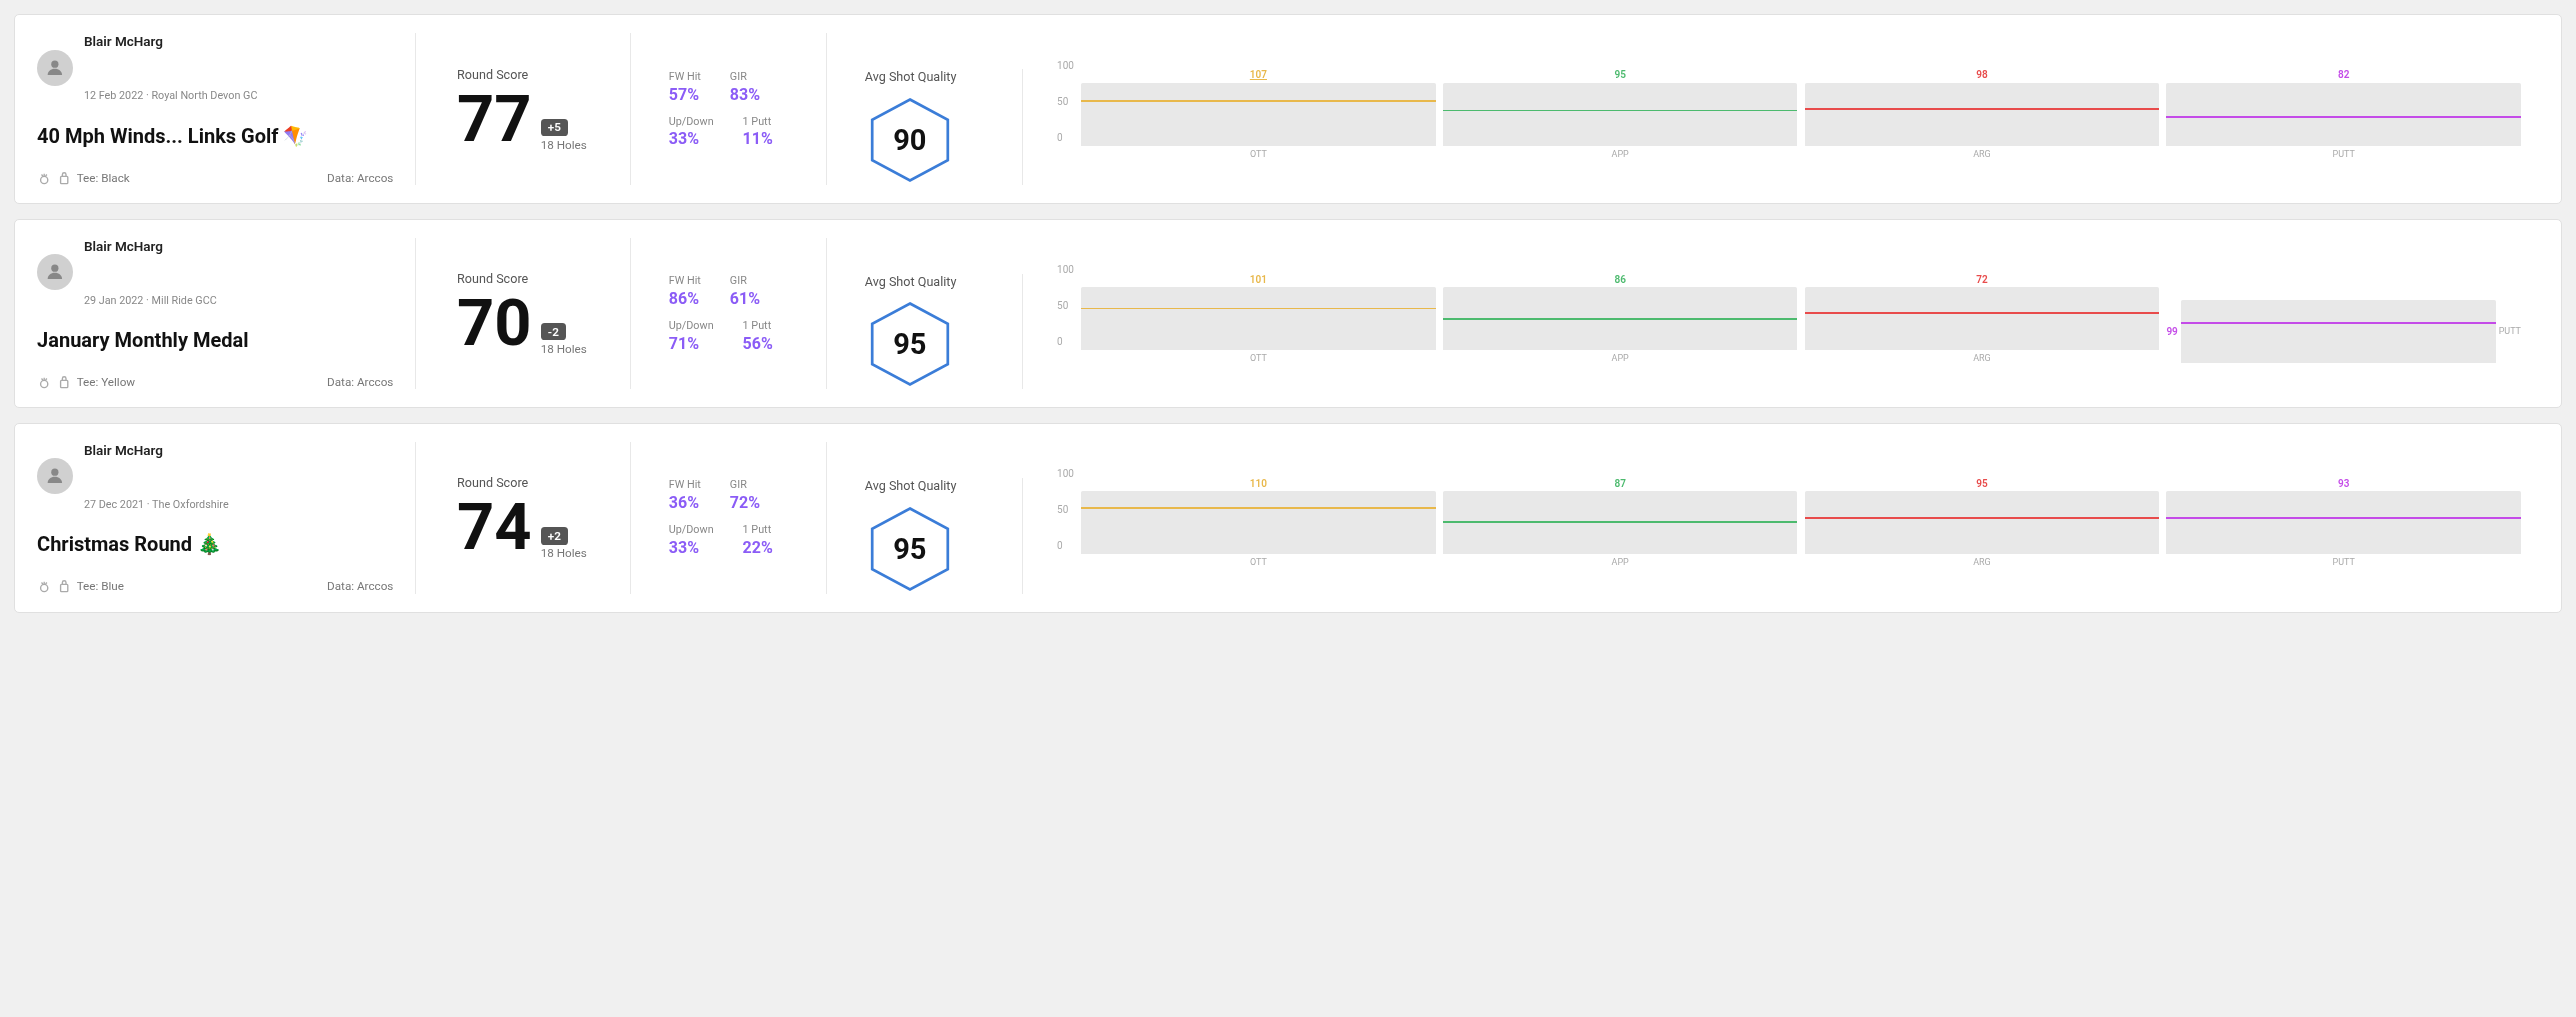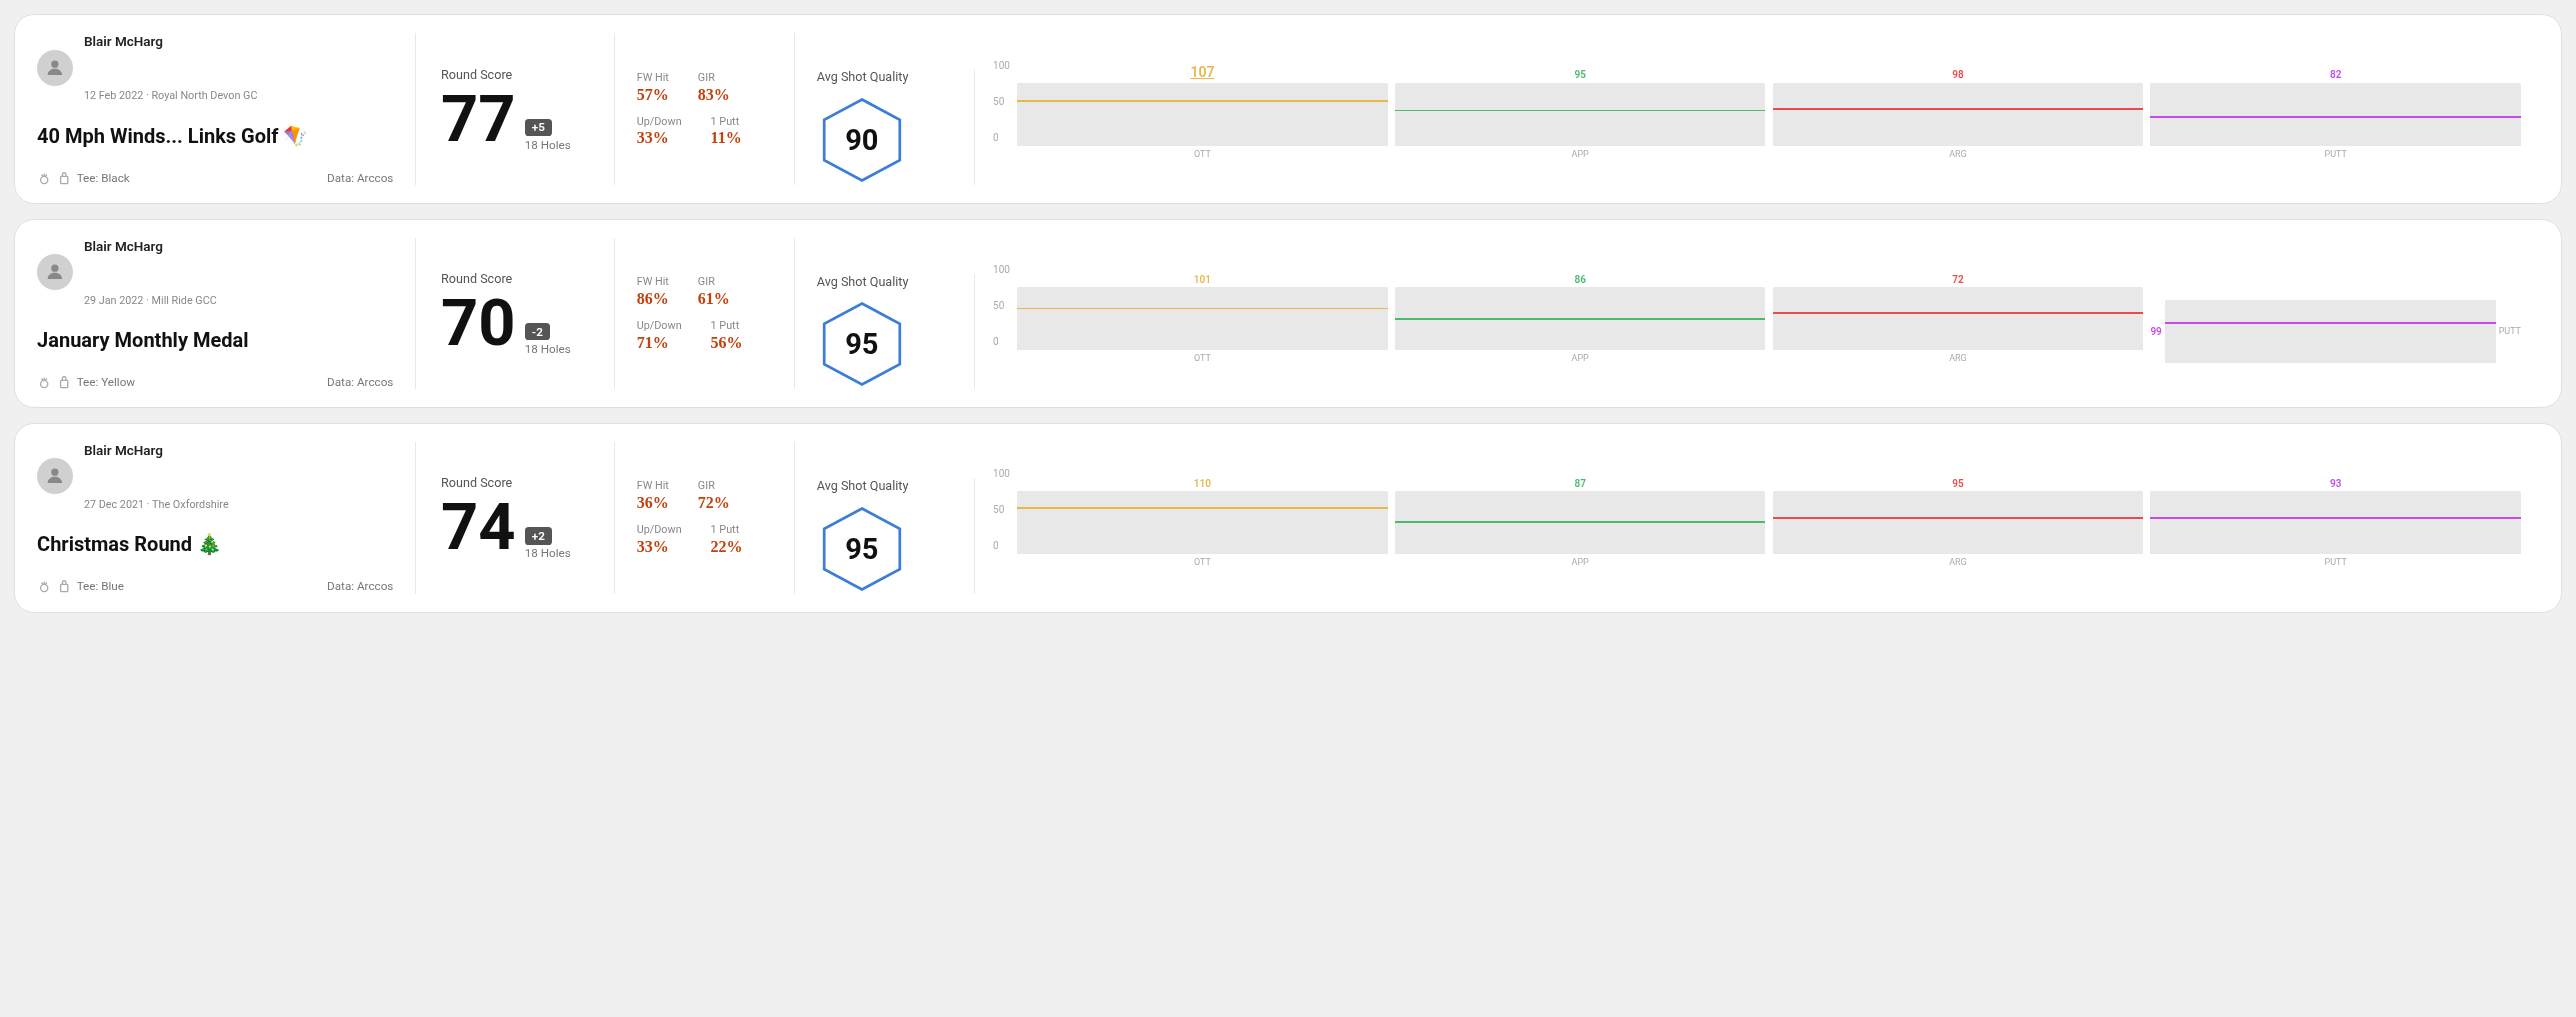--- a/index.html
+++ b/index.html
@@ -6,26 +6,26 @@
     body {
       font-family: -apple-system, BlinkMacSystemFont, 'Segoe UI', Roboto, sans-serif;
       background: #f0f0f0;
       padding: 14.4px;
       display: flex;
       flex-direction: column;
       gap: 14.4px;
     }
     .card {
       background: #fff;
-      border-radius: 20px;
+      border-radius: 5px;
       border: 0.9px solid #e0e0e0;
       padding: 18px 21.7px;
       display: flex;
       align-items: stretch;
-      gap: 0;
+      gap: 16px;
     }
     .card-left {
       flex: 0 0 379px;
       display: flex;
       flex-direction: column;
       justify-content: space-between;
       padding-right: 21.7px;
       border-right: 0.9px solid #e8e8e8;
     }
     .user-row {
@@ -138,22 +138,21 @@
     }
     .stat-item {}
     .stat-label {
       font-size: 10.8px;
       color: #888;
       margin-bottom: 1.8px;
     }
     .stat-value {
       font-size: 16px;
       font-weight: 700;
-      color: #c2410c;
-      font-family: Liberation Serif, serif;
+      color: #8b5cf6;
     }
 
     .card-quality {
       flex: 0 0 180px;
       padding: 0 21.7px;
       display: flex;
       flex-direction: column;
       justify-content: center;
       align-items: flex-start;
       border-right: 0.9px solid #e8e8e8;
@@ -279,21 +278,21 @@
       </div>
     </div>
     <div class="card-chart">
       <div style="display: flex; align-items: flex-end; gap: 7.2px; height: 99px;">
         <div class="chart-y-axis">
           <span>100</span>
           <span>50</span>
           <span>0</span>
         </div>
         <div style="flex: 1 1 0%; display: flex; flex-direction: column; align-items: center; gap: 2.7px;">
-          <div style="font-size: 14px; font-weight: 600; color: rgb(232, 184, 75); text-decoration: underline;">107</div>
+          <div style="font-size: 10px; font-weight: 600; color: rgb(232, 184, 75); text-decoration: underline;">107</div>
           <div style="width: 100%; height: 63px; position: relative;">
             <div style="position: absolute; bottom: 0px; left: 0px; right: 0px; height: 100%; background: rgb(232, 232, 232); border-radius: 1.8px 1.8px 0px 0px;"></div>
             <div style="position: absolute; bottom: 70%; left: 0px; right: 0px; height: 1.8px; background: rgb(232, 184, 75);"></div>
           </div>
           <div style="font-size: 9px; color: rgb(170, 170, 170);">OTT</div>
         </div>
         <div style="flex: 1 1 0%; display: flex; flex-direction: column; align-items: center; gap: 2.7px;">
           <div style="font-size: 10px; font-weight: 600; color: rgb(76, 186, 110);">95</div>
           <div style="width: 100%; height: 63px; position: relative;">
             <div style="position: absolute; bottom: 0px; left: 0px; right: 0px; height: 100%; background: rgb(232, 232, 232); border-radius: 1.8px 1.8px 0px 0px;"></div>

